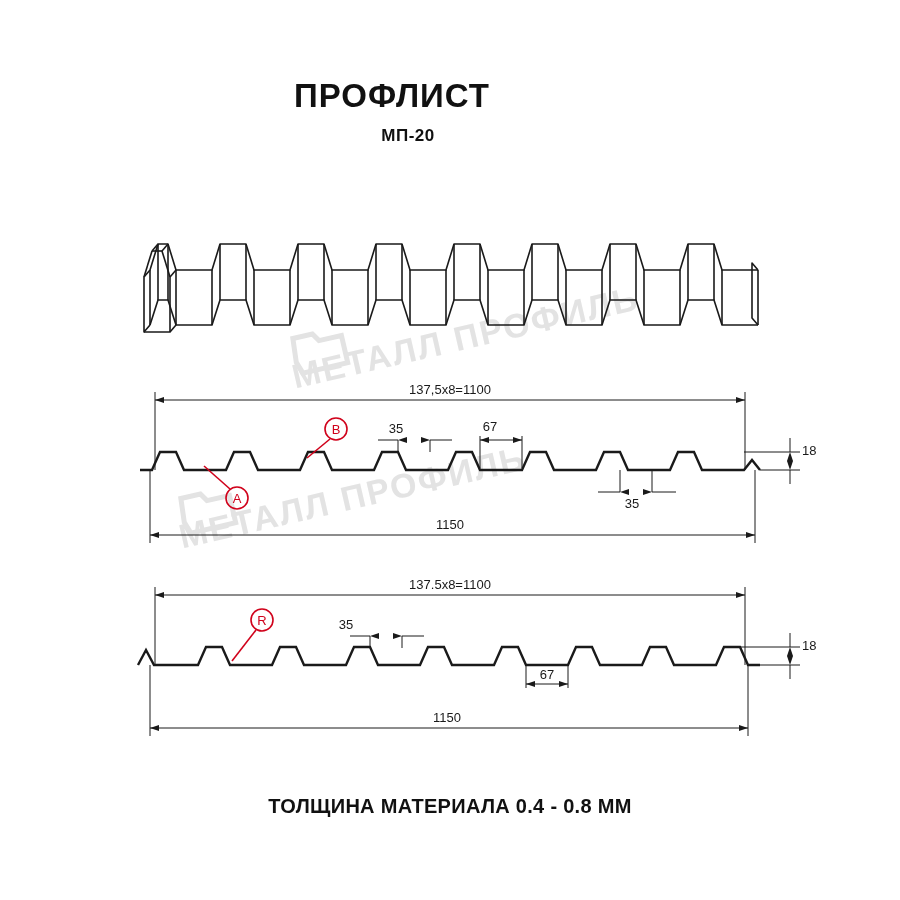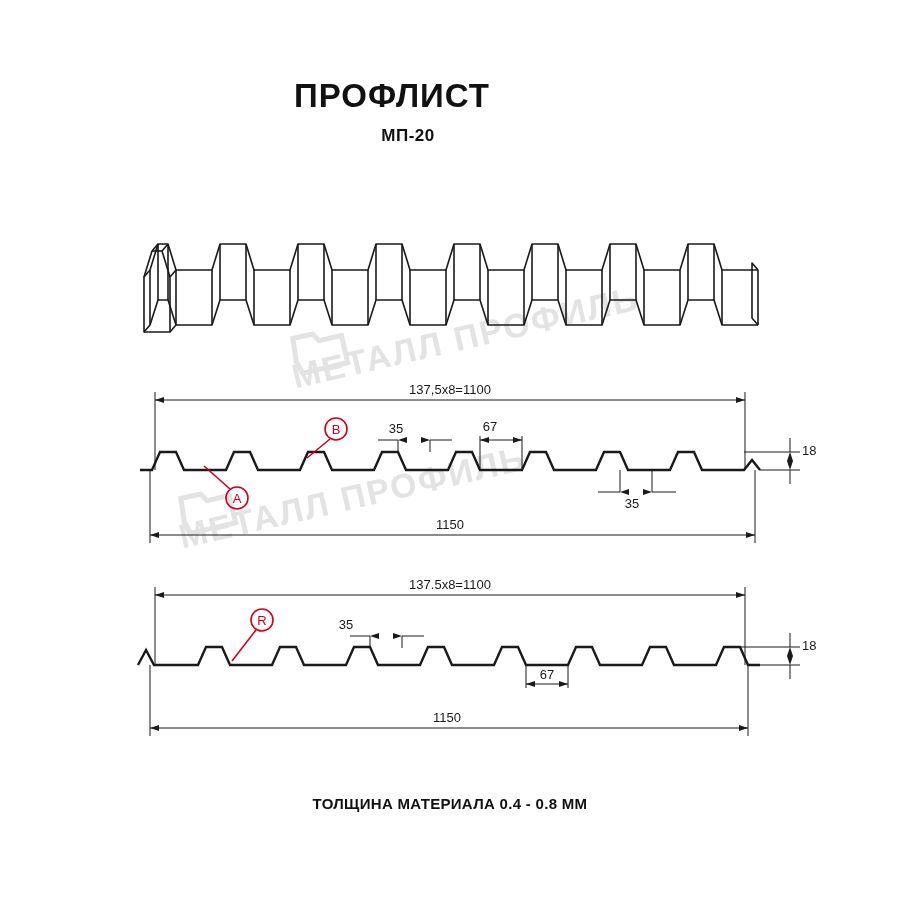--- a/index.html
+++ b/index.html
@@ -43,21 +43,21 @@
     margin-top: 12px;
     letter-spacing: 0.5px;
     padding-left: 32px;
   }
   .footer-note {
     position: absolute;
     left: 0;
     top: 795px;
     width: 900px;
     text-align: center;
-    font-size: 15px;
+    font-size: 20px;
     font-weight: bold;
     color: #111;
     letter-spacing: 0.3px;
   }
   svg.drawing {
     position: absolute;
     left: 0;
     top: 0;
   }
   .wm {

